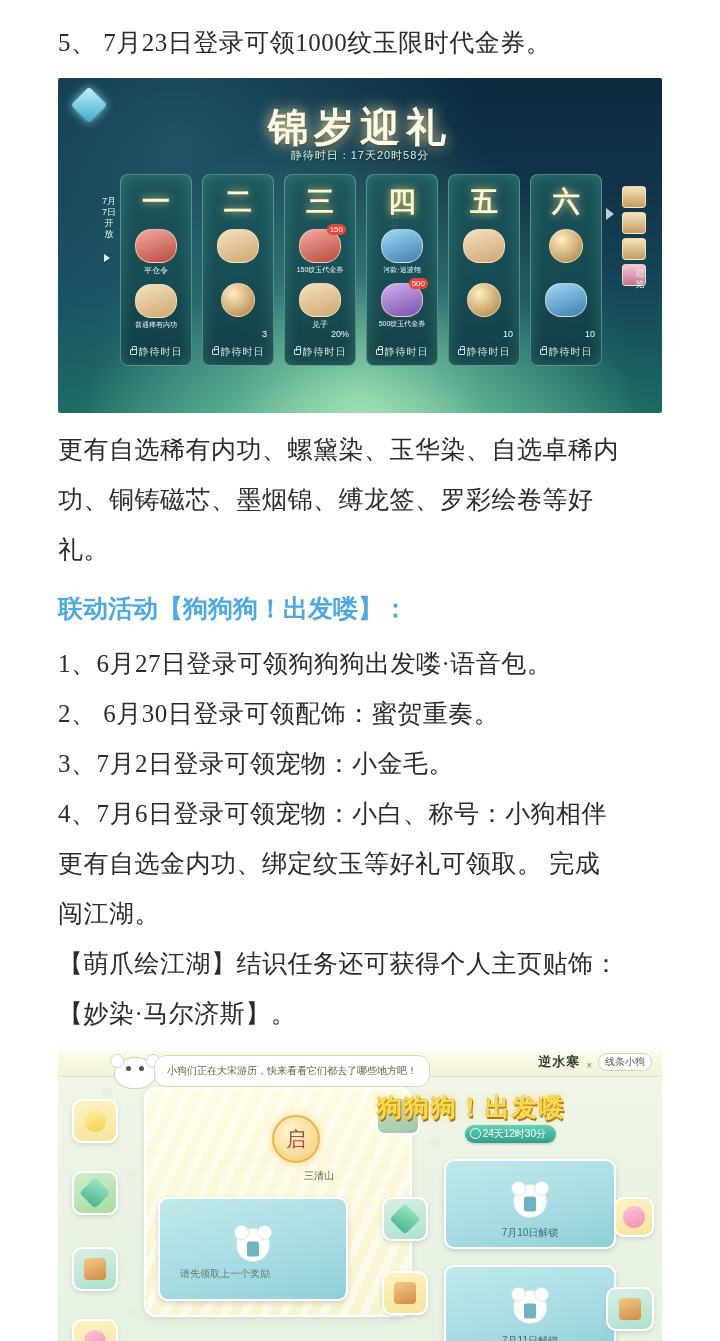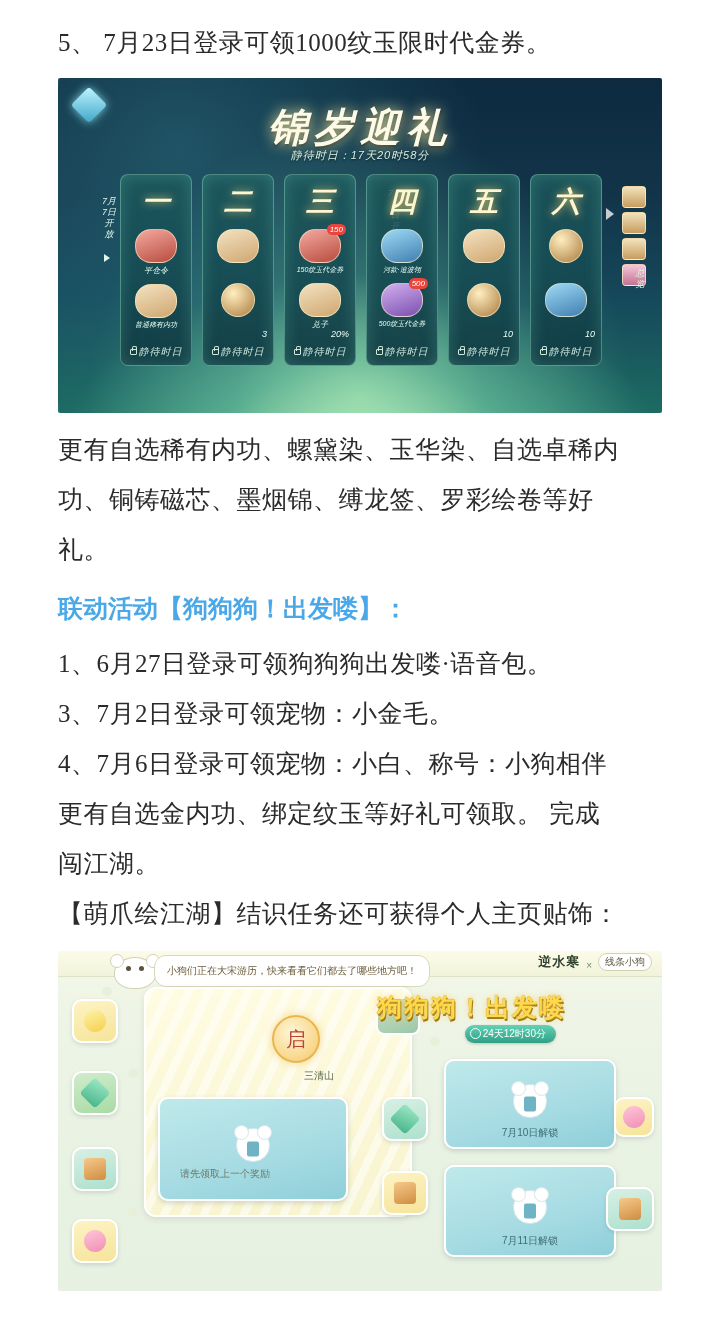--- a/index.html
+++ b/index.html
@@ -42,21 +42,20 @@
     position: relative;
     width: 604px;
     height: 335px;
     margin: 10px 0 12px 0;
     background:
       radial-gradient(circle at 50% 95%, rgba(190,255,190,0.55) 0%, rgba(120,220,170,0.25) 28%, rgba(20,70,80,0) 62%),
       radial-gradient(circle at 20% 20%, rgba(60,150,160,0.35) 0%, rgba(10,40,60,0) 55%),
       linear-gradient(180deg, #0d2a3f 0%, #123449 35%, #15485a 65%, #1d6b63 100%);
     overflow: hidden;
     border-radius: 2px;
-    font-style: italic;
   }
   .b1-glow {
     position: absolute; left: 0; bottom: -40px; width: 100%; height: 180px;
     background: radial-gradient(ellipse at 50% 100%, rgba(208,255,200,0.75) 0%, rgba(150,240,190,0.35) 35%, rgba(0,0,0,0) 70%);
     pointer-events: none;
   }
   .b1-rays {
     position: absolute; left: 0; top: 0; width: 100%; height: 100%;
     background:
       linear-gradient(100deg, rgba(255,255,255,0.06) 0 2px, rgba(255,255,255,0) 2px 60px),
@@ -478,25 +477,27 @@
       <div class="b1-playarrow"></div>
     </div>
 
     <p class="line">更有自选稀有内功、螺黛染、玉华染、自选卓稀内</p>
     <p class="line">功、铜铸磁芯、墨烟锦、缚龙签、罗彩绘卷等好</p>
     <p class="line">礼。</p>
 
     <p class="heading">联动活动【狗狗狗！出发喽】：</p>
 
     <p class="line">1、6月27日登录可领狗狗狗出发喽·语音包。</p>
+    <p class="line">2、 6月30日登录可领配饰：蜜贺重奏。</p>
     <p class="line">3、7月2日登录可领宠物：小金毛。</p>
     <p class="line">4、7月6日登录可领宠物：小白、称号：小狗相伴</p>
     <p class="line">更有自选金内功、绑定纹玉等好礼可领取。 完成</p>
     <p class="line">闯江湖。</p>
     <p class="line">【萌爪绘江湖】结识任务还可获得个人主页贴饰：</p>
+    <p class="line">【妙染·马尔济斯】。</p>
 
     <div class="banner2">
       <div class="b2-topbar"></div>
 
       <div class="b2-dog-head">
         <span class="b2-dog-ear-l"></span>
         <span class="b2-dog-ear-r"></span>
       </div>
       <div class="b2-bubble">小狗们正在大宋游历，快来看看它们都去了哪些地方吧！</div>
 

